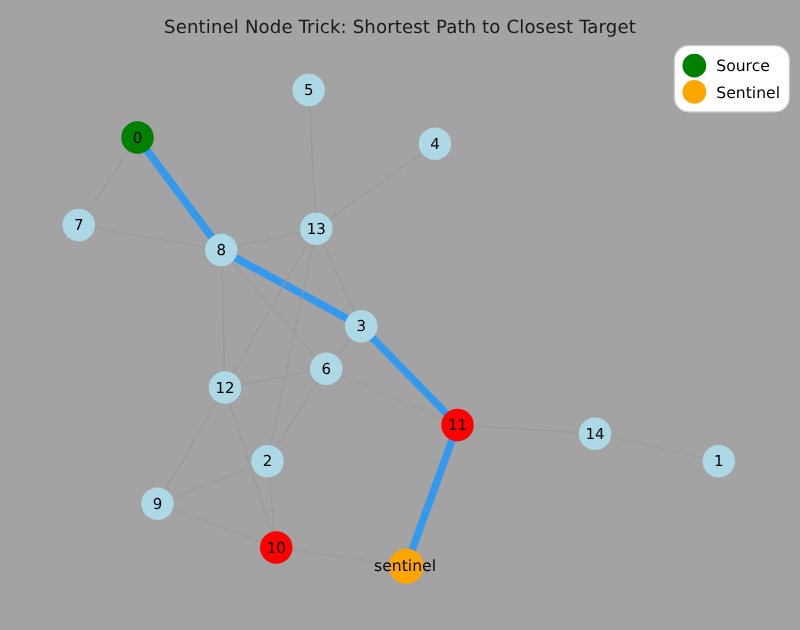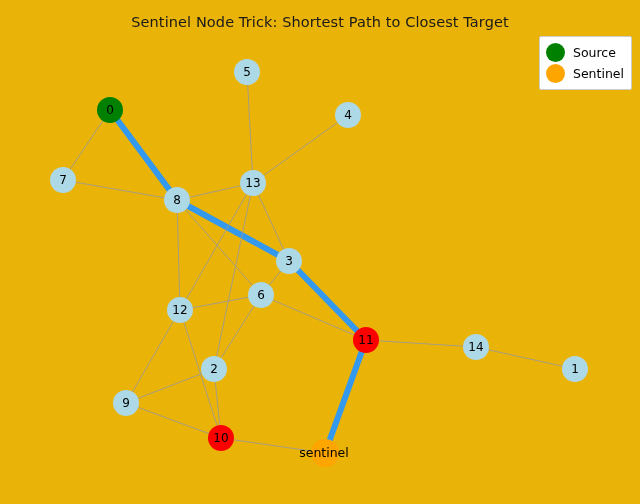--- a/index.html
+++ b/index.html
@@ -4,21 +4,21 @@
 <style>
   html, body {
     margin: 0;
     padding: 0;
     background: #ffffff;
   }
   #figure {
     position: relative;
     width: 640px;
     height: 504px;
-    background: #eab308;
+    background: #a3a3a3;
     font-family: "DejaVu Sans", sans-serif;
     overflow: hidden;
   }
   #title {
     position: absolute;
     left: 0;
     top: 14px;
     width: 640px;
     text-align: center;
     font-size: 14.5px;
@@ -48,21 +48,21 @@
     text-anchor: middle;
     dominant-baseline: central;
     pointer-events: none;
   }
   #legend {
     position: absolute;
     right: 8px;
     top: 36px;
     background: #ffffff;
     border: 1px solid #cccccc;
-    border-radius: 2px;
+    border-radius: 12px;
     padding: 5px 7px 5px 6px;
     box-sizing: border-box;
   }
   .legend-row {
     display: flex;
     align-items: center;
     height: 21px;
   }
   .legend-swatch {
     width: 19px;

